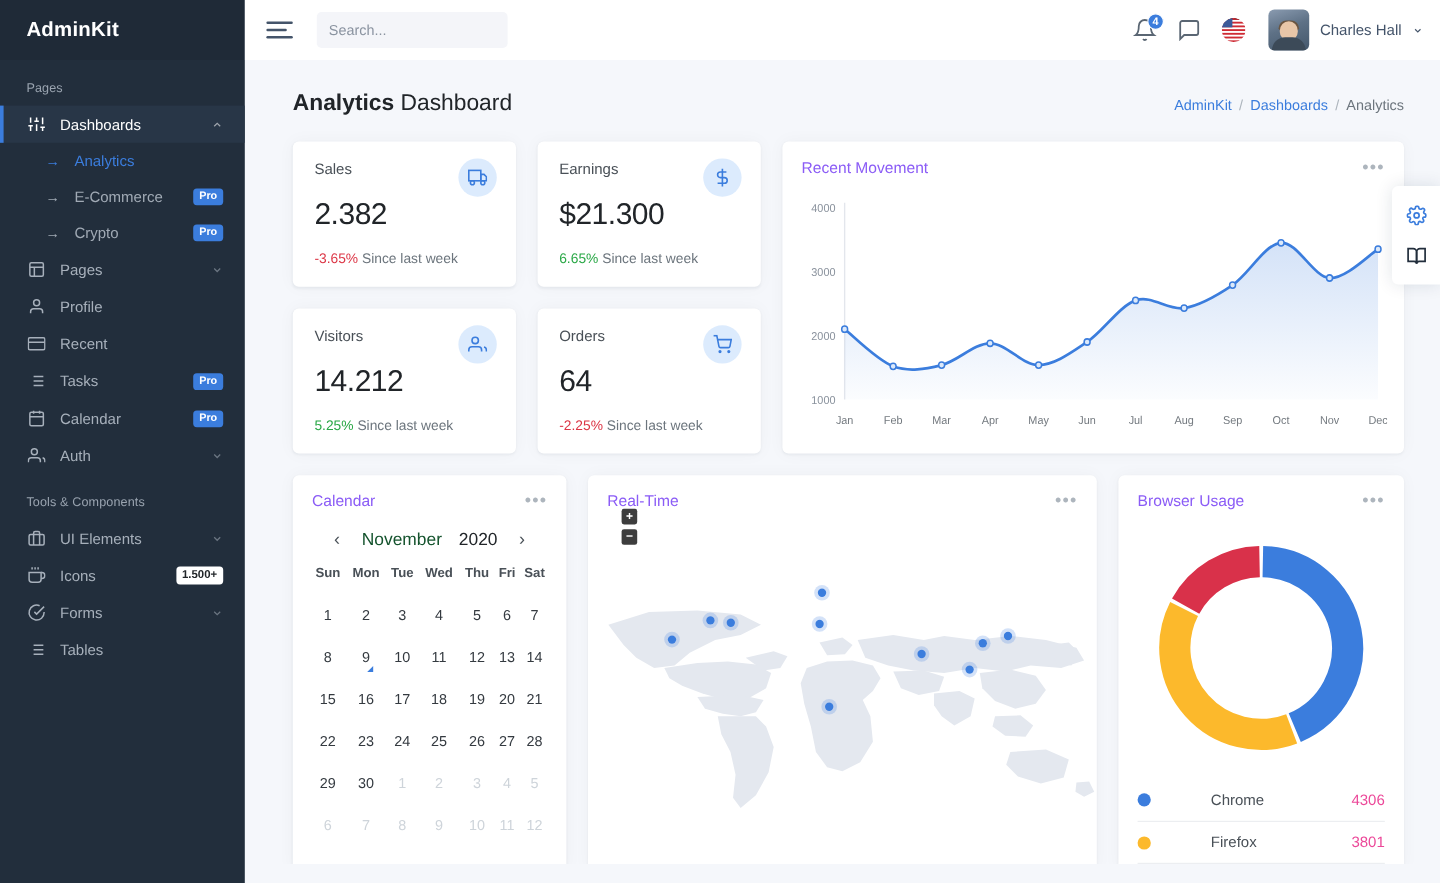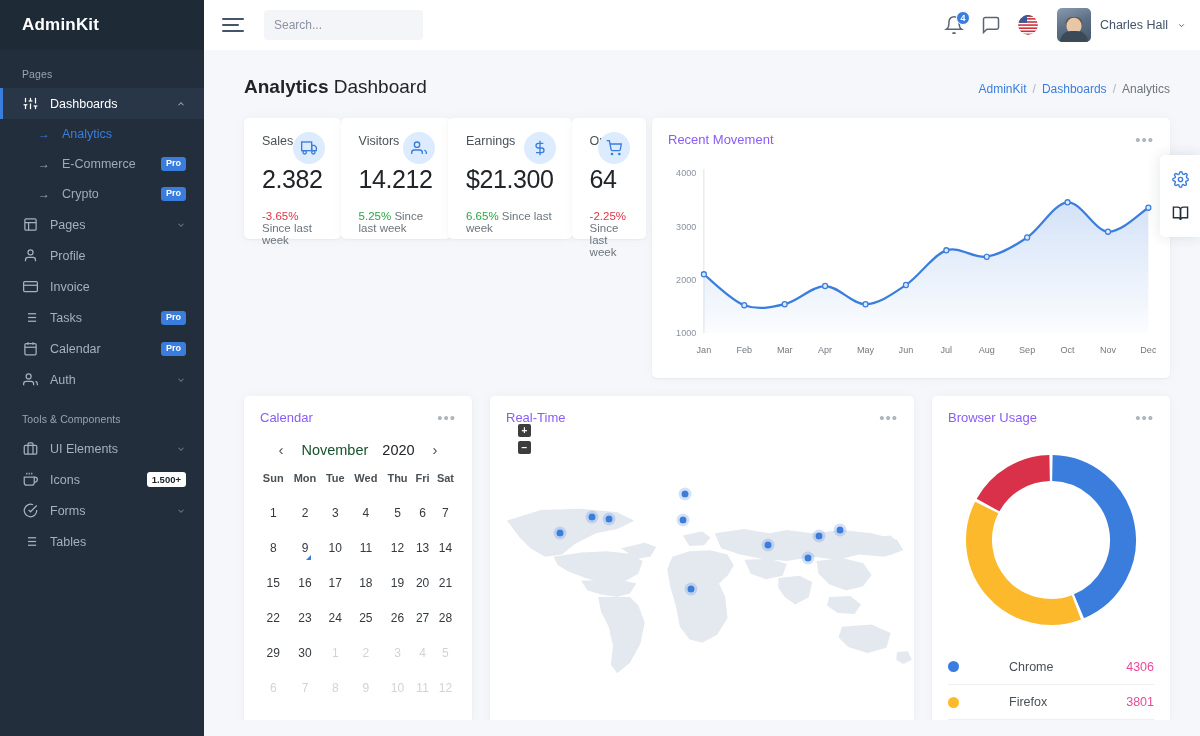--- a/index.html
+++ b/index.html
@@ -117,21 +117,21 @@
   .row { display: flex; gap: 18px; }
   .card {
     background: #fff; border-radius: 5px;
     box-shadow: 0 0 14px rgba(18,38,63,.035), 0 1px 2px rgba(18,38,63,.05);
   }
   .card-head { display: flex; align-items: center; padding: 14px 16px 0; }
   .card-title { font-size: 13px; color: #8b5cf6; }
   .dots { margin-left: auto; color: #adb5bd; font-size: 15px; letter-spacing: 1px; cursor: pointer; line-height: 8px; }
 
   
-  .stats-col { display: flex; flex-direction: row; width: 186px; }
+  .stats-col { display: flex; flex-direction: column; gap: 18px; width: 186px; }
   .stat-card { width: 186px; height: 121px; padding: 16px 18px; position: relative; }
   .stat-label { font-size: 12.5px; color: #495057; }
   .stat-value { font-size: 25px; color: #212529; margin-top: 17px; letter-spacing: -.4px; }
   .stat-foot { font-size: 11.5px; color: #6c757d; margin-top: 16px; }
   .stat-foot .up { color: #28a745; }
   .stat-foot .down { color: #dc3545; }
   .stat-ico {
     position: absolute; right: 16px; top: 14px; width: 32px; height: 32px;
     border-radius: 50%; background: #dcebfd; color: #3b7ddd;
     display: flex; align-items: center; justify-content: center;
@@ -270,21 +270,21 @@
       <span class="nav-label">Profile</span>
     </div>
 
     <div class="nav-item">
       <span class="ico">
         <svg viewBox="0 0 24 24" fill="none" stroke="currentColor" stroke-width="2">
             <rect x="1" y="4" width="22" height="16" rx="2"></rect>
             <line x1="1" y1="10" x2="23" y2="10"></line>
           </svg>
       </span>
-      <span class="nav-label">Invoice</span>
+      <span class="nav-label">Recent</span>
     </div>
 
     <div class="nav-item">
       <span class="ico">
         <svg viewBox="0 0 24 24" fill="none" stroke="currentColor" stroke-width="2">
             <line x1="8" y1="6" x2="21" y2="6"></line>
             <line x1="8" y1="12" x2="21" y2="12"></line>
             <line x1="8" y1="18" x2="21" y2="18"></line>
             <line x1="3" y1="6" x2="3.01" y2="6"></line>
             <line x1="3" y1="12" x2="3.01" y2="12"></line>

